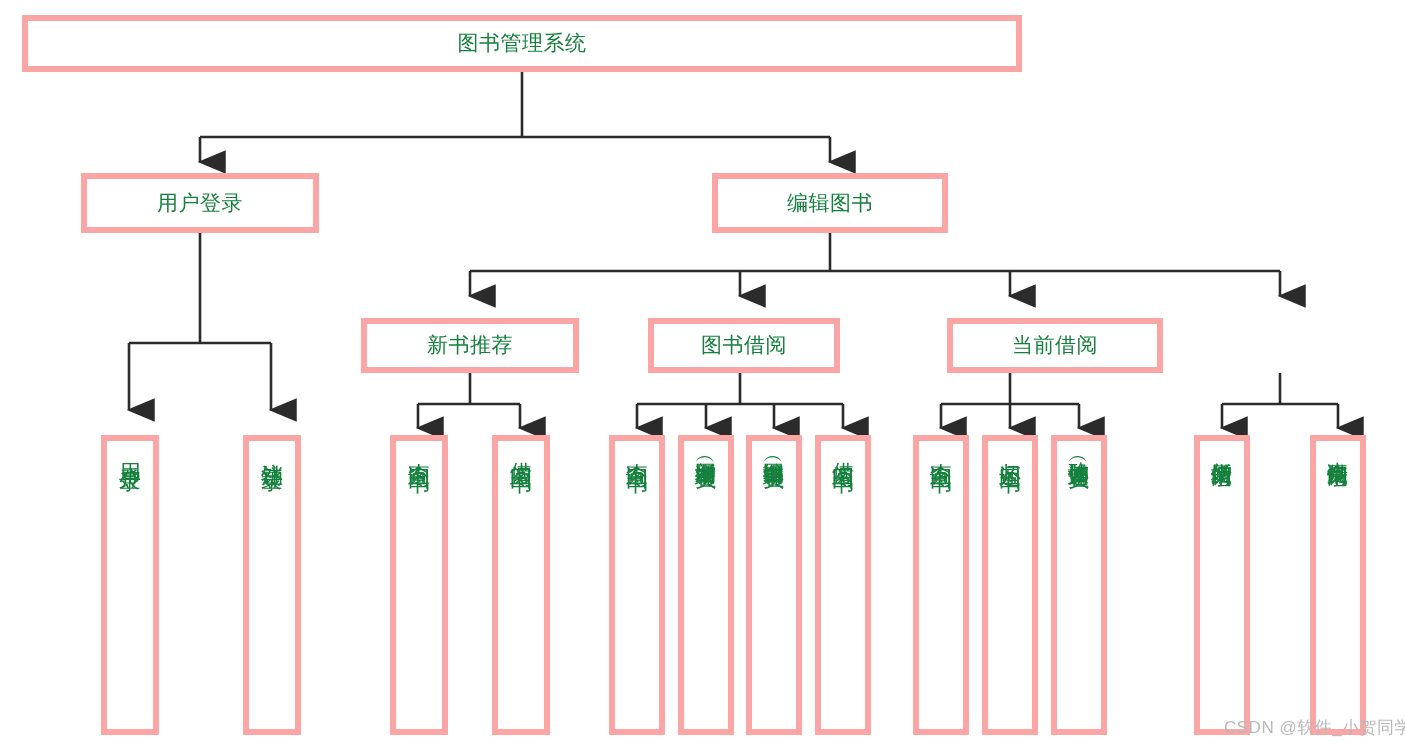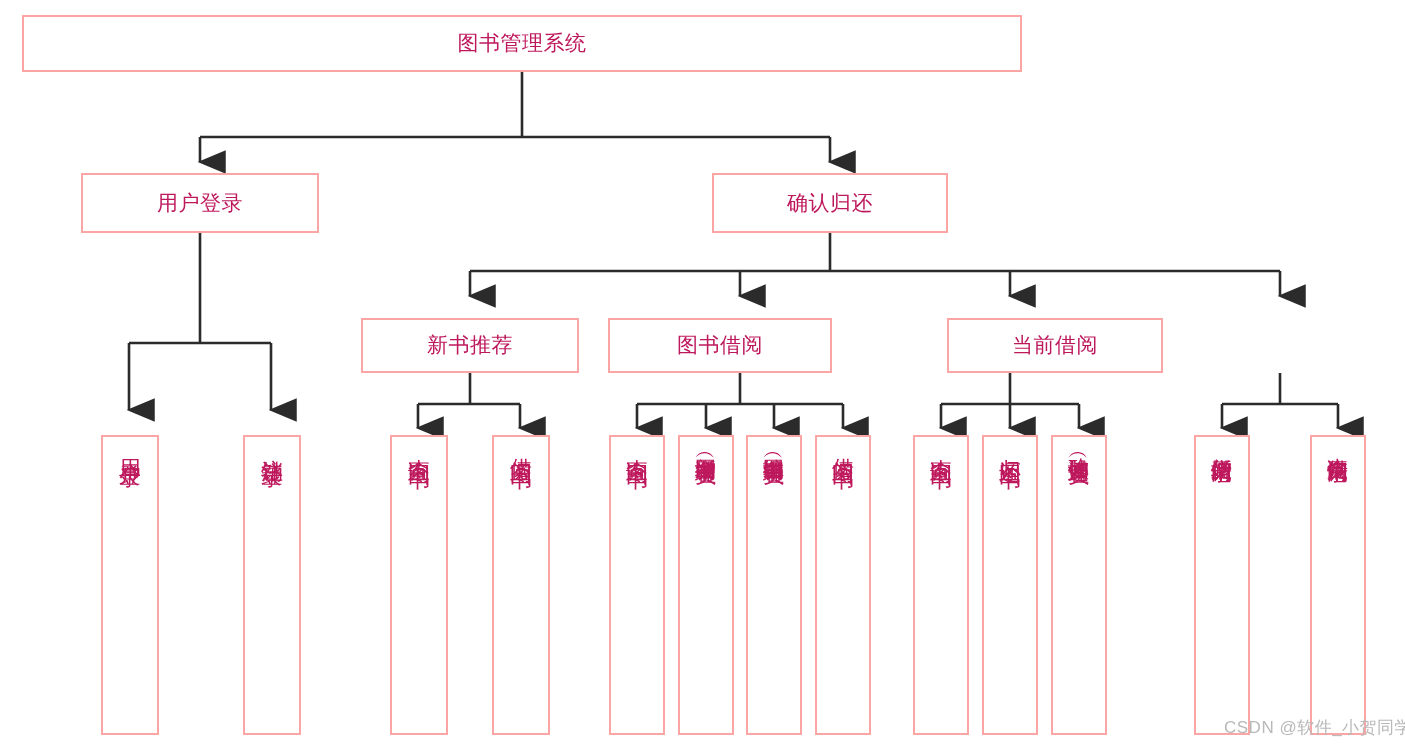--- a/index.html
+++ b/index.html
@@ -22,25 +22,25 @@
     left: 0;
     top: 0;
     width: 1405px;
     height: 747px;
     pointer-events: none;
   }
   .node {
     position: absolute;
     box-sizing: border-box;
     background: #ffffff;
-    border: 2px solid #fca5a5;
+    border: 6px solid #fca5a5;
     display: flex;
     align-items: center;
     justify-content: center;
-    color: #be185d;
+    color: #15803d;
     z-index: 2;
   }
   .node .label {
     display: block;
     text-align: center;
     line-height: 1.18;
     white-space: nowrap;
   }
   
   .node.horiz .label {
@@ -133,28 +133,28 @@
 
   <div class="node horiz" style="left:22px; top:15px; width:1000px; height:57px;">
     <span class="label">图书管理系统</span>
   </div>
 
   <div class="node horiz" style="left:81px; top:173px; width:238px; height:60px;">
     <span class="label">用户登录</span>
   </div>
 
   <div class="node horiz" style="left:712px; top:173px; width:236px; height:60px;">
-    <span class="label">确认归还</span>
+    <span class="label">编辑图书</span>
   </div>
 
   <div class="node horiz" style="left:361px; top:318px; width:218px; height:55px;">
     <span class="label">新书推荐</span>
   </div>
 
-  <div class="node horiz" style="left:608px; top:318px; width:224px; height:55px;">
+  <div class="node horiz" style="left:648px; top:318px; width:192px; height:55px;">
     <span class="label">图书借阅</span>
   </div>
 
   <div class="node horiz" style="left:902px; top:318px; width:216px; height:55px;margin-left:45px;">
     <span class="label">当前借阅</span>
   </div>
 
 
   <div class="node vert" style="left:101px; top:435px; width:58px; height:300px;">
     <span class="label">用户登录</span>

